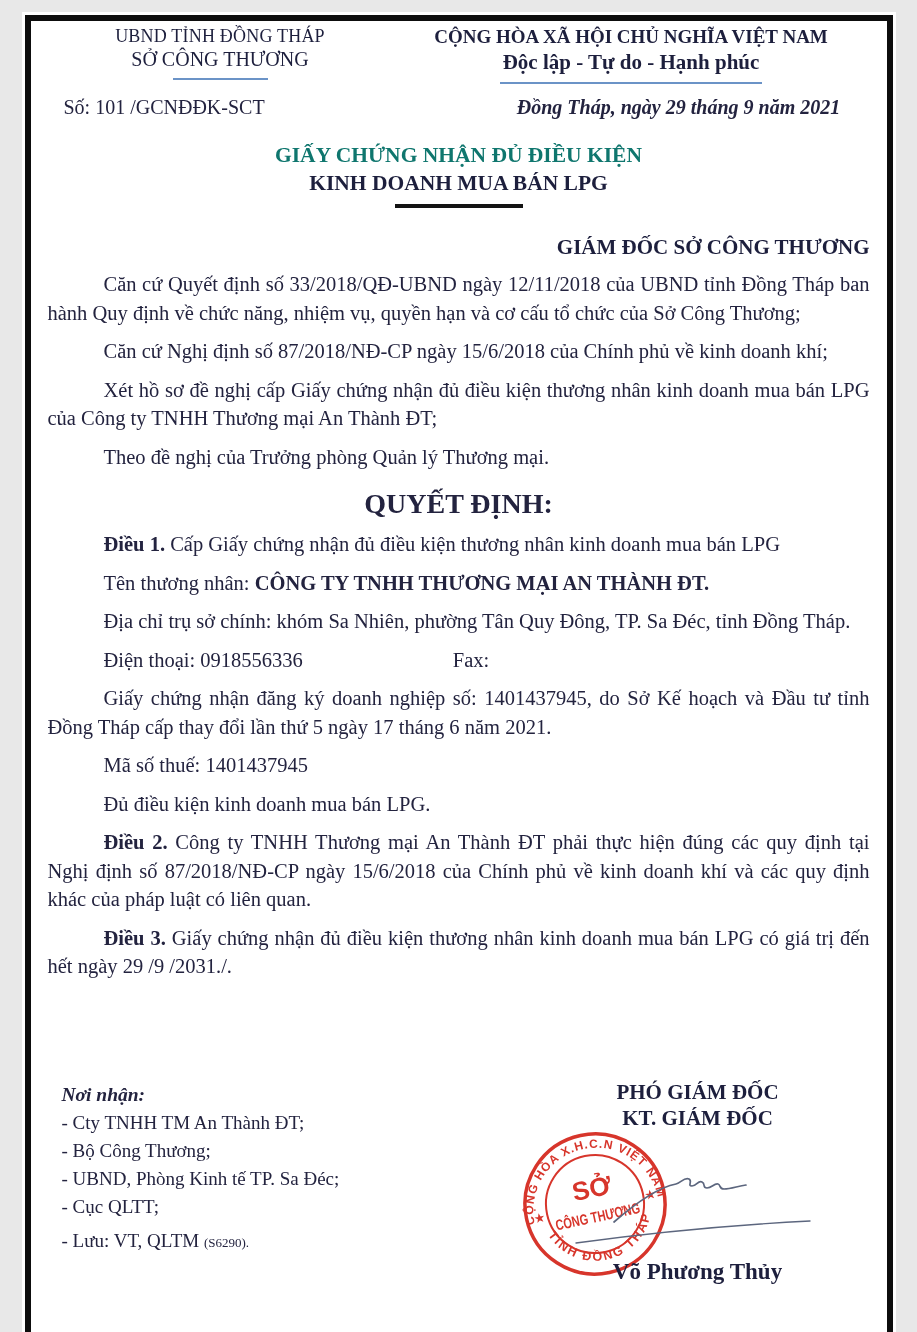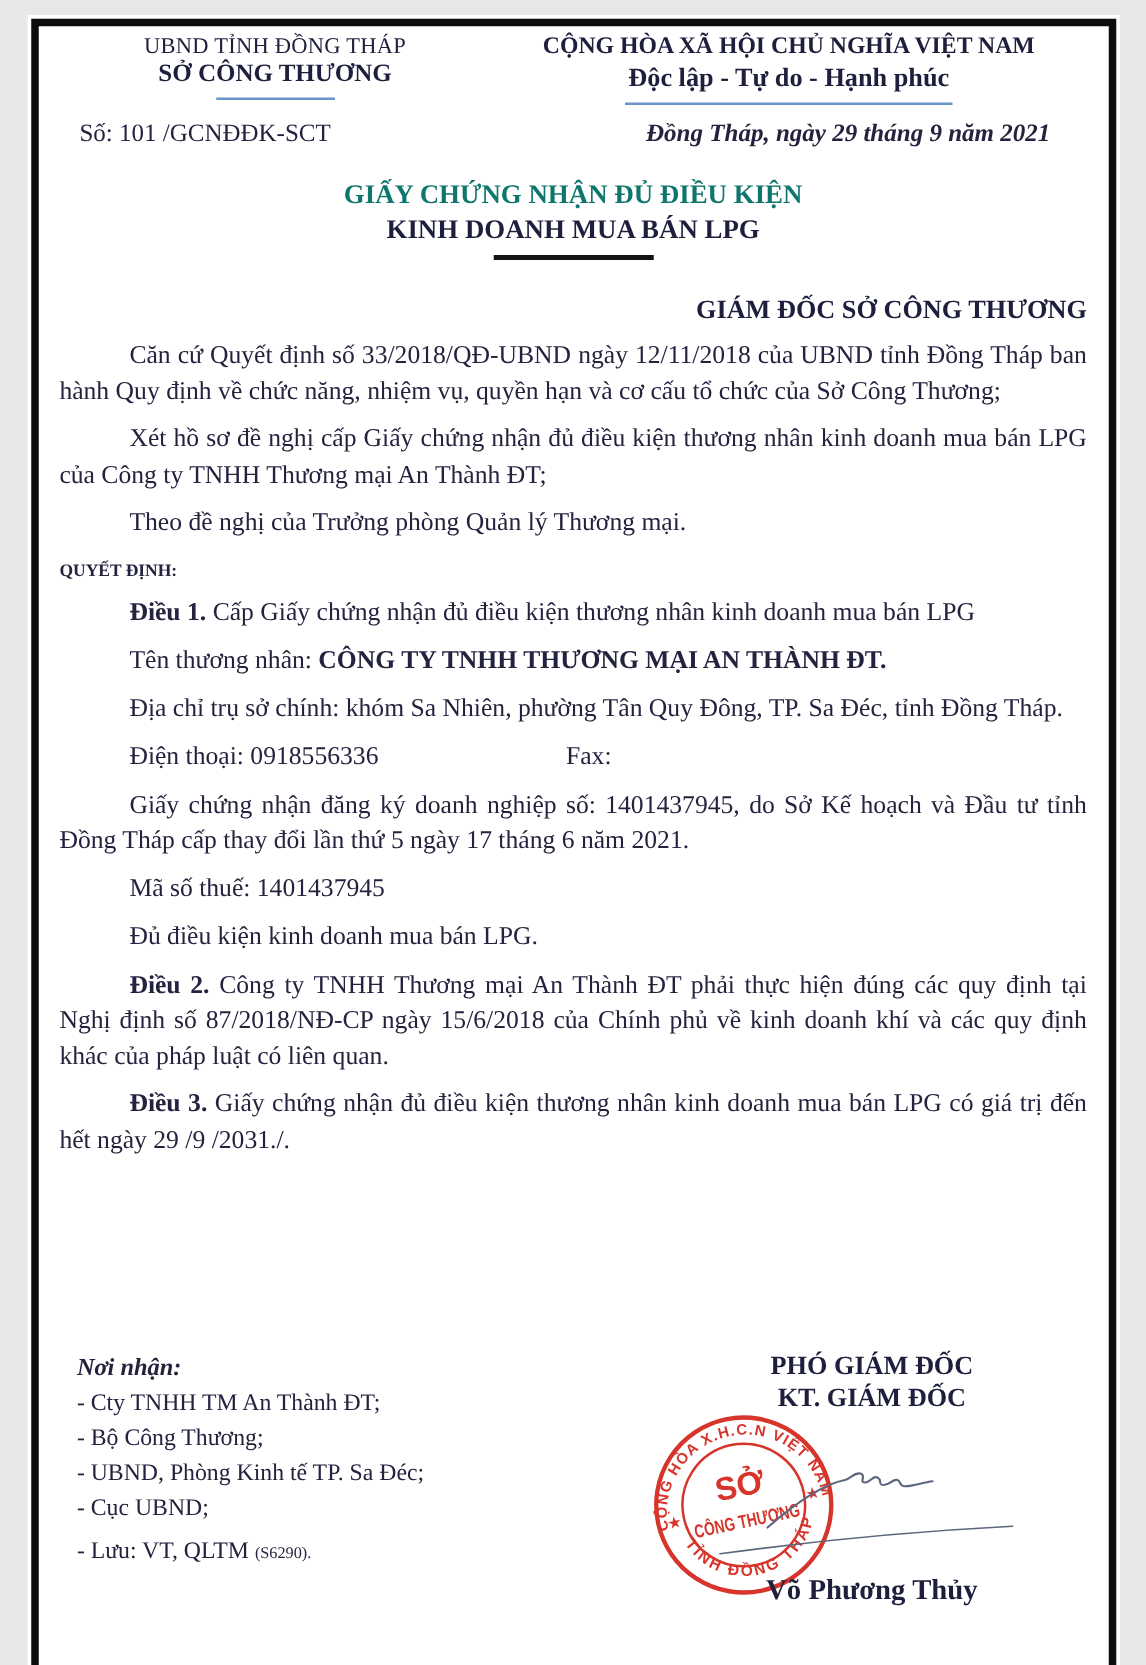--- a/index.html
+++ b/index.html
@@ -10,41 +10,41 @@
     margin:12px auto;
   }
   .frame { position:absolute; inset:3px; border:6px solid #0d0d0d; pointer-events:none; }
   .content { position:absolute; left:26px; right:26px; top:14px; }
 
   
   .hdr { display:flex; }
   .hdr-left { width:345px; text-align:center; }
   .hdr-right { flex:1; text-align:center; }
   .hl1 { font-size:18px; letter-spacing:.2px; color:#1d1f3d; }
-  .hl2 { font-size:20px; font-weight:bold; color:#1d1f3d; margin-top:1px; }
+  .hl2 { font-size:20px; font-weight:normal; color:#1d1f3d; margin-top:1px; }
   .hr1 { font-size:19px; font-weight:bold; color:#1d1f3d; }
   .hr2 { font-size:21px; font-weight:bold; color:#1d1f3d; margin-top:2px; }
   .rule-blue { height:2px; background:#6b93c7; margin:7px auto 0; }
   .w95 { width:95px; } .w262 { width:262px; }
   .hdr2 { display:flex; margin-top:12px; }
   .doc-no { width:345px; font-size:20px; padding-left:16px; }
   .dateline { flex:1; text-align:center; font-size:20px; font-style:italic; font-weight:bold; padding-left:95px; }
 
   
   .title-block { text-align:center; margin-top:24px; }
   .t1 { font-size:21.5px; font-weight:bold; color:#0f766e; }
   .t2 { font-size:21.5px; font-weight:bold; color:#1d1f3d; margin-top:3px; }
   .rule-black { width:128px; height:4px; background:#131313; margin:8px auto 0; }
   .issuer { text-align:right; font-size:21px; font-weight:bold; color:#1d1f3d; margin-top:27px; }
 
   
   .body-text { margin-top:6px;font-family:Liberation Serif, serif; }
   .para { font-size:20.5px; line-height:28.5px; text-align:justify; text-indent:56px; margin-top:10px; }
   .para b, .b { font-weight:bold; }
-  .decision { text-align:left; font-size:14px; font-weight:bold; margin-top:17px; text-indent:0; }
+  .decision { text-align:center; font-size:28px; font-weight:bold; margin-top:17px; text-indent:0; }
   .fax-gap { margin-left:150px; }
 
   
   .footer { position:absolute; left:26px; top:1065px; width:865px; height:253px; }
   .recipients { position:absolute; left:14px; top:4px; font-size:19px; line-height:28px; }
   .recip-label { font-weight:bold; font-style:italic; font-size:19.5px; }
   .recip-keep { margin-top:6px; }
   .small-note { font-size:13px; }
   .sign-titles { position:absolute; left:450px; top:2px; width:400px; text-align:center;
                  font-size:21px; font-weight:bold; color:#1d1f3d; line-height:26px; }
@@ -81,20 +81,21 @@
 
     <div class="title-block">
       <div class="t1">GIẤY CHỨNG NHẬN ĐỦ ĐIỀU KIỆN</div>
       <div class="t2">KINH DOANH MUA BÁN LPG</div>
       <div class="rule-black"></div>
     </div>
     <div class="issuer">GIÁM ĐỐC SỞ CÔNG THƯƠNG</div>
 
     <div class="body-text">
       <p class="para">Căn cứ Quyết định số 33/2018/QĐ-UBND ngày 12/11/2018 của UBND tỉnh Đồng Tháp ban hành Quy định về chức năng, nhiệm vụ, quyền hạn và cơ cấu tổ chức của Sở Công Thương;</p>
+      <p class="para">Căn cứ Nghị định số 87/2018/NĐ-CP ngày 15/6/2018 của Chính phủ về kinh doanh khí;</p>
       <p class="para">Xét hồ sơ đề nghị cấp Giấy chứng nhận đủ điều kiện thương nhân kinh doanh mua bán LPG của Công ty TNHH Thương mại An Thành ĐT;</p>
       <p class="para">Theo đề nghị của Trưởng phòng Quản lý Thương mại.</p>
     </div>
 
     <div class="decision">QUYẾT ĐỊNH:</div>
 
     <p class="para"><b>Điều 1.</b><span> Cấp Giấy chứng nhận đủ điều kiện thương nhân kinh doanh mua bán LPG</span></p>
 
     <p class="para"><span>Tên thương nhân: </span><b>CÔNG TY TNHH THƯƠNG MẠI AN THÀNH ĐT.</b></p>
 
@@ -111,21 +112,21 @@
     <p class="para"><b>Điều 3.</b><span> Giấy chứng nhận đủ điều kiện thương nhân kinh doanh mua bán LPG có giá trị đến hết ngày 29 /9 /2031./.</span></p>
   </div>
 
   <div class="footer">
 
     <div class="recipients">
       <div class="recip-label">Nơi nhận:</div>
       <div>- Cty TNHH TM An Thành ĐT;</div>
       <div>- Bộ Công Thương;</div>
       <div>- UBND, Phòng Kinh tế TP. Sa Đéc;</div>
-      <div>- Cục UBND;</div>
+      <div>- Cục QLTT;</div>
       <div class="recip-keep"><span>- Lưu: VT, QLTM </span><span class="small-note">(S6290).</span></div>
     </div>
 
     <div class="sign-titles">
       <div>PHÓ GIÁM ĐỐC</div>
       <div>KT. GIÁM ĐỐC</div>
     </div>
 
     <div class="stamp-box">
       <svg width="150" height="150" viewBox="0 0 150 150">

